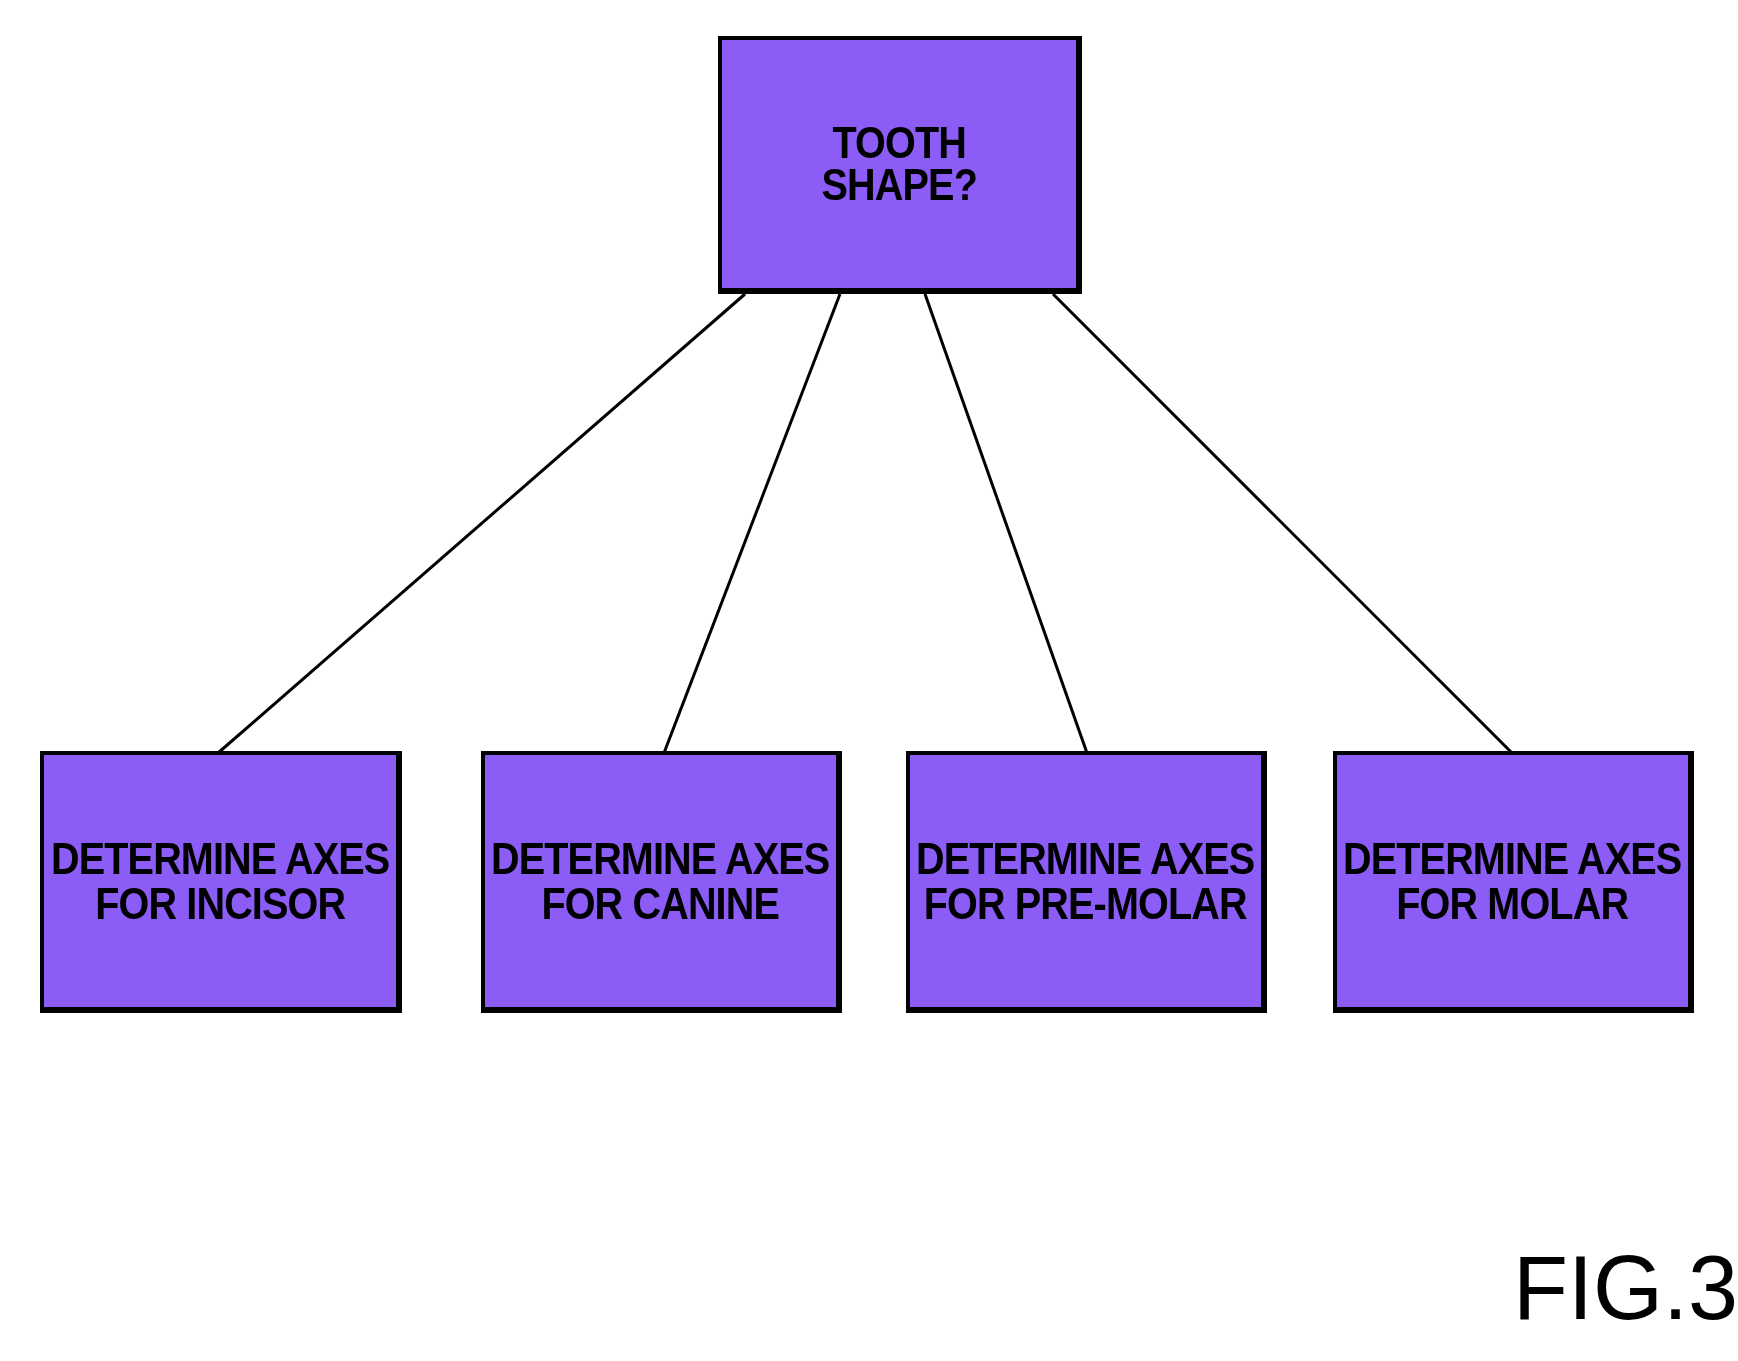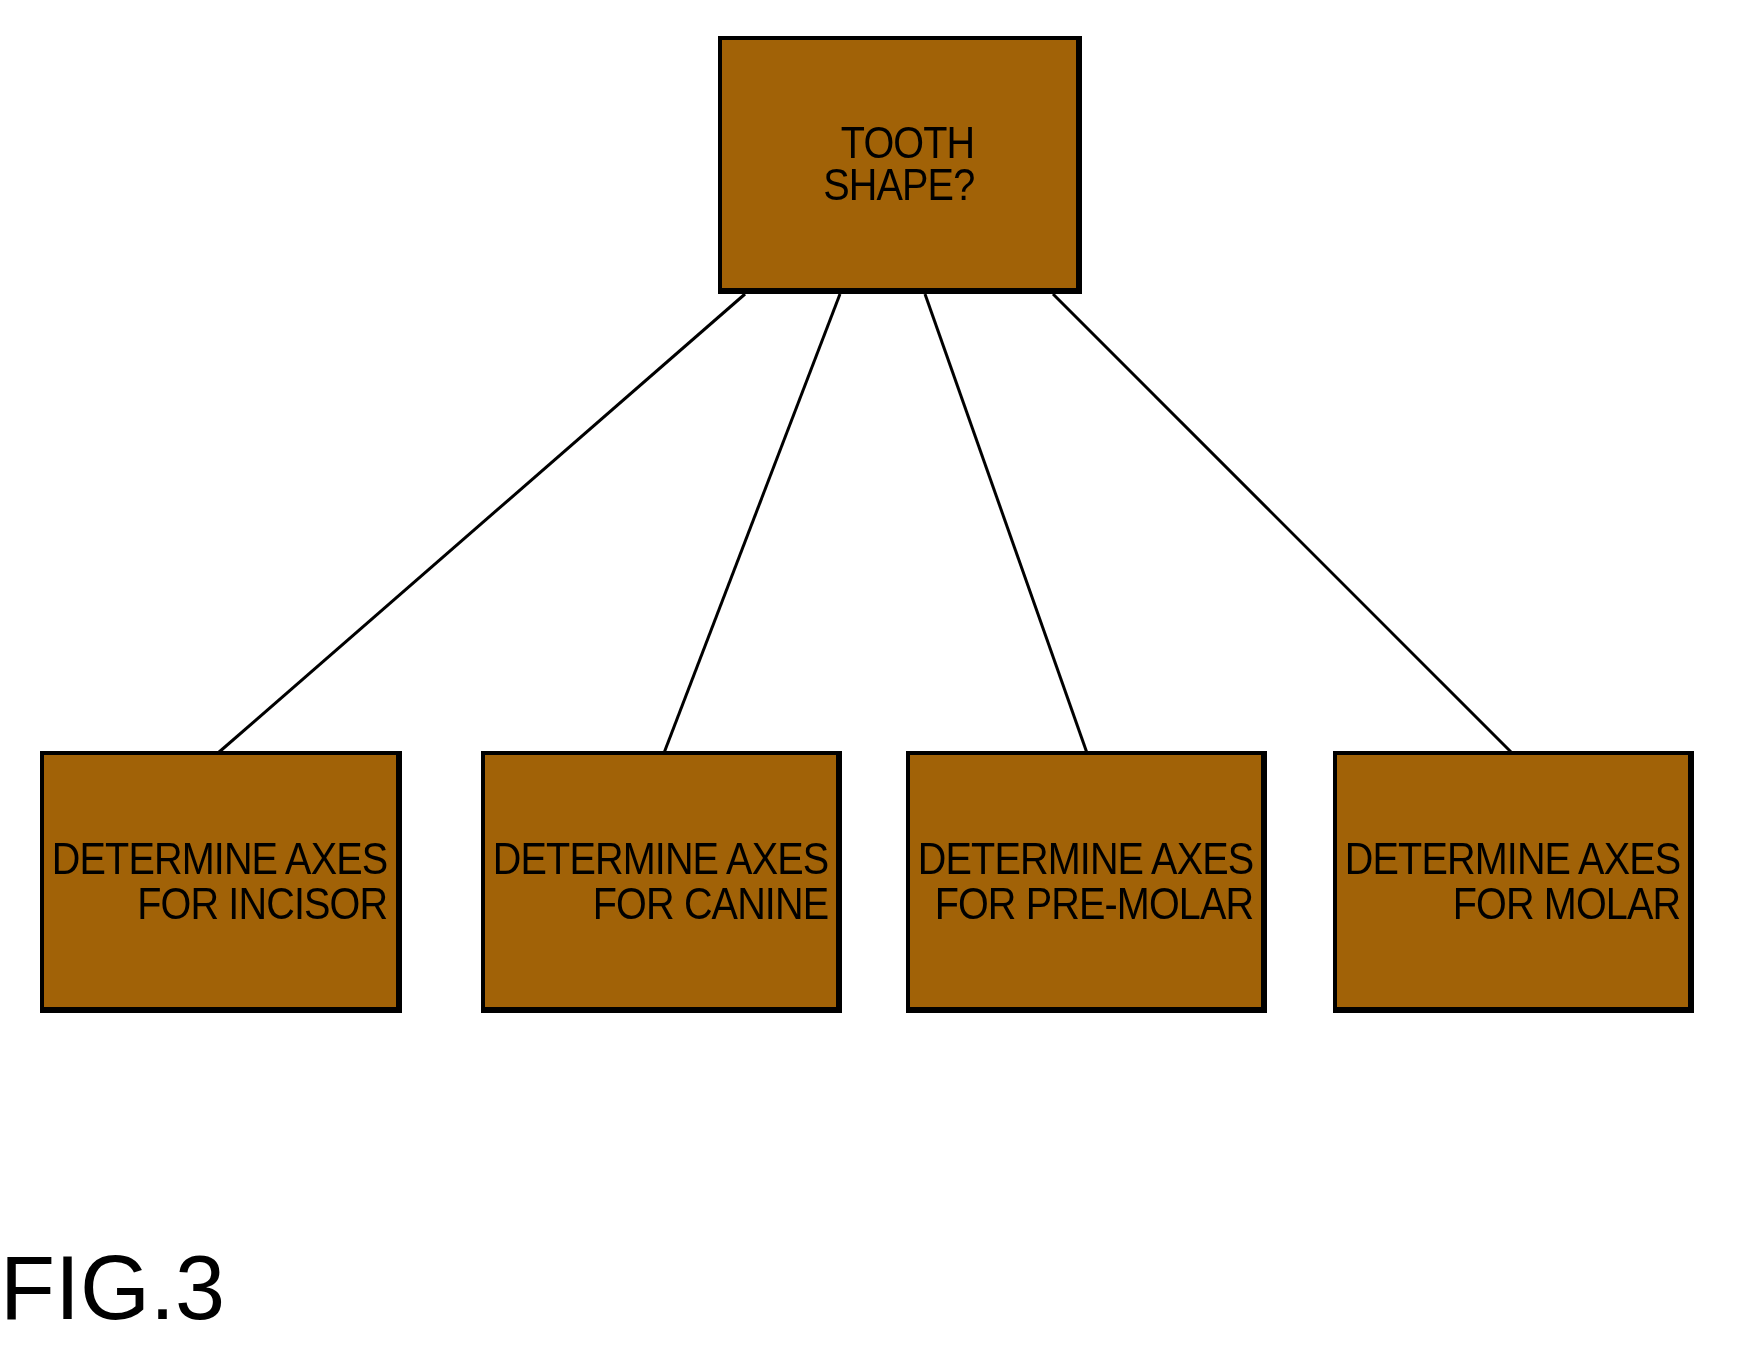--- a/index.html
+++ b/index.html
@@ -1,33 +1,33 @@
 <!DOCTYPE html>
 <html><head>
 <meta charset="utf-8">
 <style>
   html, body { margin: 0; padding: 0; background: #ffffff; }
   body { width: 1738px; height: 1361px; position: relative; overflow: hidden;
          font-family: "Liberation Sans", sans-serif; color: #000; }
   svg.connectors { position: absolute; left: 0; top: 0; width: 1738px; height: 1361px; }
-  .box { position: absolute; box-sizing: border-box; background: #a16207;
+  .box { position: absolute; box-sizing: border-box; background: #8b5cf6;
          border-top: 4px solid #000; border-left: 4px solid #000;
          border-right: 6px solid #000; border-bottom: 6px solid #000;
          display: flex; align-items: center; justify-content: center;
-         text-align: right; }
+         text-align: center; font-weight: bold; }
   .box .label { font-size: 45px; line-height: 45px; letter-spacing: -1px;
                 transform: scaleX(0.88); white-space: nowrap; }
   .box .label span { display: block; }
   #root { left: 718px; top: 36px; width: 364px; height: 258px; }
   #root .label { font-size: 45px; line-height: 42px; }
   #b0 { left: 40px;   top: 751px; width: 362px; height: 262px; }
   #b1 { left: 481px;  top: 751px; width: 361px; height: 262px; }
   #b2 { left: 906px;  top: 751px; width: 361px; height: 262px; }
   #b3 { left: 1333px; top: 751px; width: 361px; height: 262px; }
-  .fig { position: absolute; left: 0; width: 1738px; top: 1243px; text-align: left;
+  .fig { position: absolute; left: 0; width: 1738px; top: 1243px; text-align: right;
          font-size: 90px; line-height: 90px; }
 </style>
 </head>
 <body>
 
 <svg class="connectors">
   <line x1="745" y1="294" x2="218" y2="753" stroke="#000" stroke-width="3"></line>
   <line x1="840" y1="294" x2="664" y2="753" stroke="#000" stroke-width="3"></line>
   <line x1="925" y1="294" x2="1087" y2="753" stroke="#000" stroke-width="3"></line>
   <line x1="1053" y1="294" x2="1512" y2="753" stroke="#000" stroke-width="3"></line>

